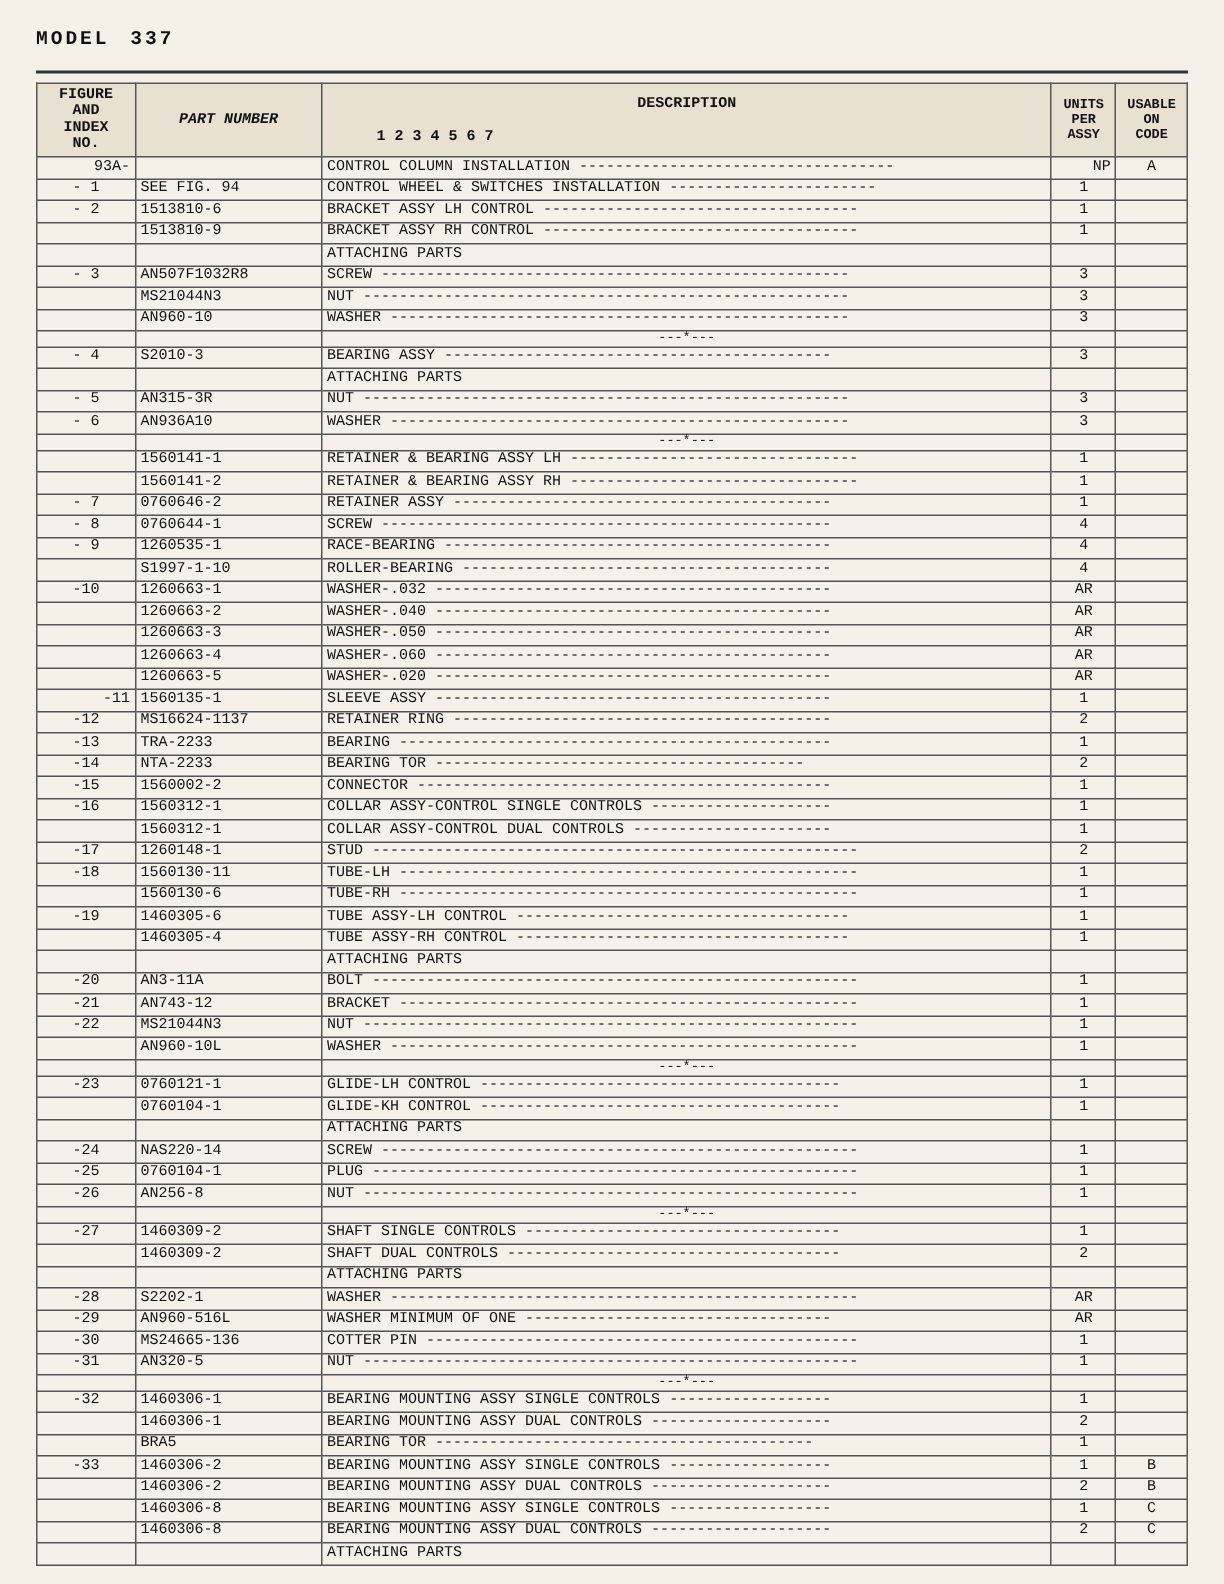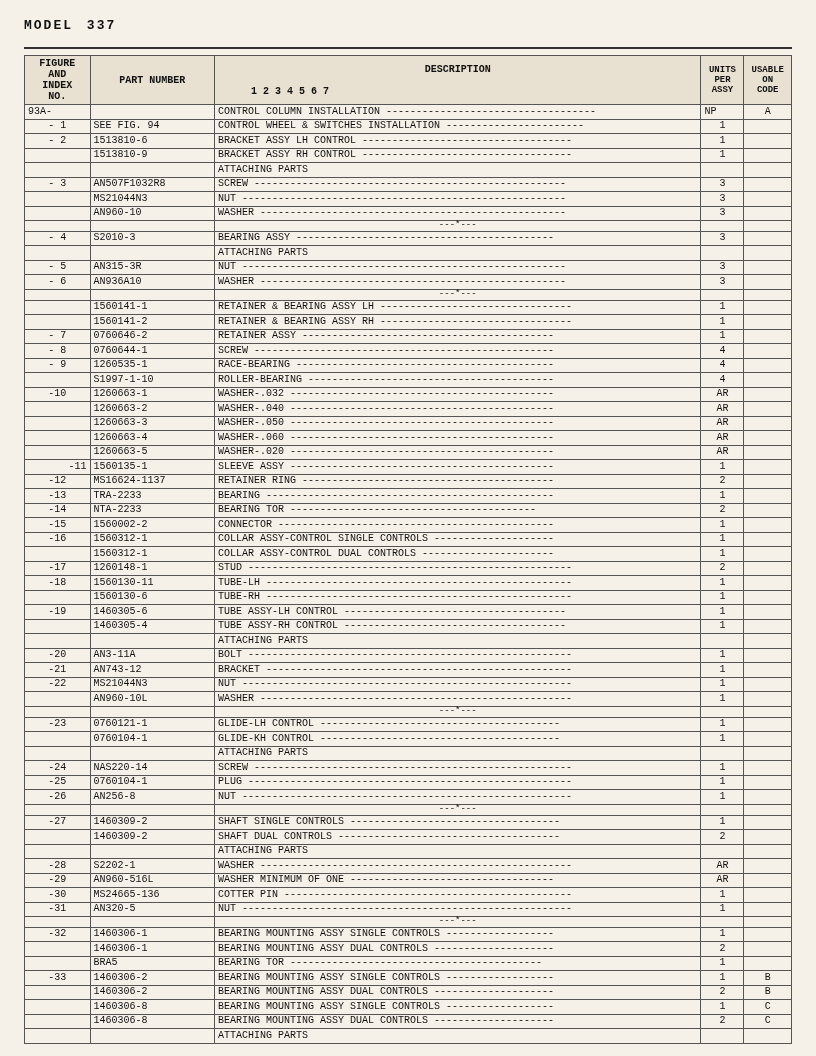--- a/index.html
+++ b/index.html
@@ -43,21 +43,21 @@
       border: 1.5px solid #333;
     }
     .main-table th, .main-table td {
       border: 1px solid #555;
       padding: 1px 4px;
       vertical-align: top;
       font-size: 10px;
       font-family: 'Courier New', Courier, monospace;
     }
     .col-figure { width: 58px; text-align: center; }
-    .col-part { width: 110px; }
+    .col-part { width: 110px; font-style: italic; }
     .col-desc { width: 430px; }
     .col-units { width: 38px; text-align: center; }
     .col-usable { width: 42px; text-align: center; }
     .th-row {
       background: #e8e0d0;
     }
     .th-row th {
       font-weight: bold;
       font-size: 10px;
       text-align: center;
@@ -105,24 +105,24 @@
           <div>ON</div>
           <div>CODE</div>
         </th>
       </tr>
       <tr class="th-row">
         <th class="col-desc" style="border-top: none; border-right: 1px solid #555; padding-top: 0; text-align: left; padding-left: 36px; font-size: 10px;">1 2 3 4 5 6 7</th>
       </tr>
     </thead>
     <tbody id="table-body">
     <tr class="data-row">
-          <td style="text-align: left; white-space: nowrap;">93A-</td>
+          <td style="text-align: right; white-space: nowrap;">93A-</td>
           <td style="white-space: nowrap;"></td>
           <td>CONTROL COLUMN INSTALLATION -----------------------------------</td>
-          <td style="text-align: left;">NP</td>
+          <td style="text-align: right;">NP</td>
           <td style="text-align: center;">A</td>
         </tr>
         <tr class="data-row">
           <td style="text-align: center; white-space: nowrap;">- 1</td>
           <td style="white-space: nowrap;">SEE FIG. 94</td>
           <td>CONTROL WHEEL &amp; SWITCHES INSTALLATION -----------------------</td>
           <td style="text-align: center;">1</td>
           <td style="text-align: center;"></td>
         </tr>
         <tr class="data-row">

